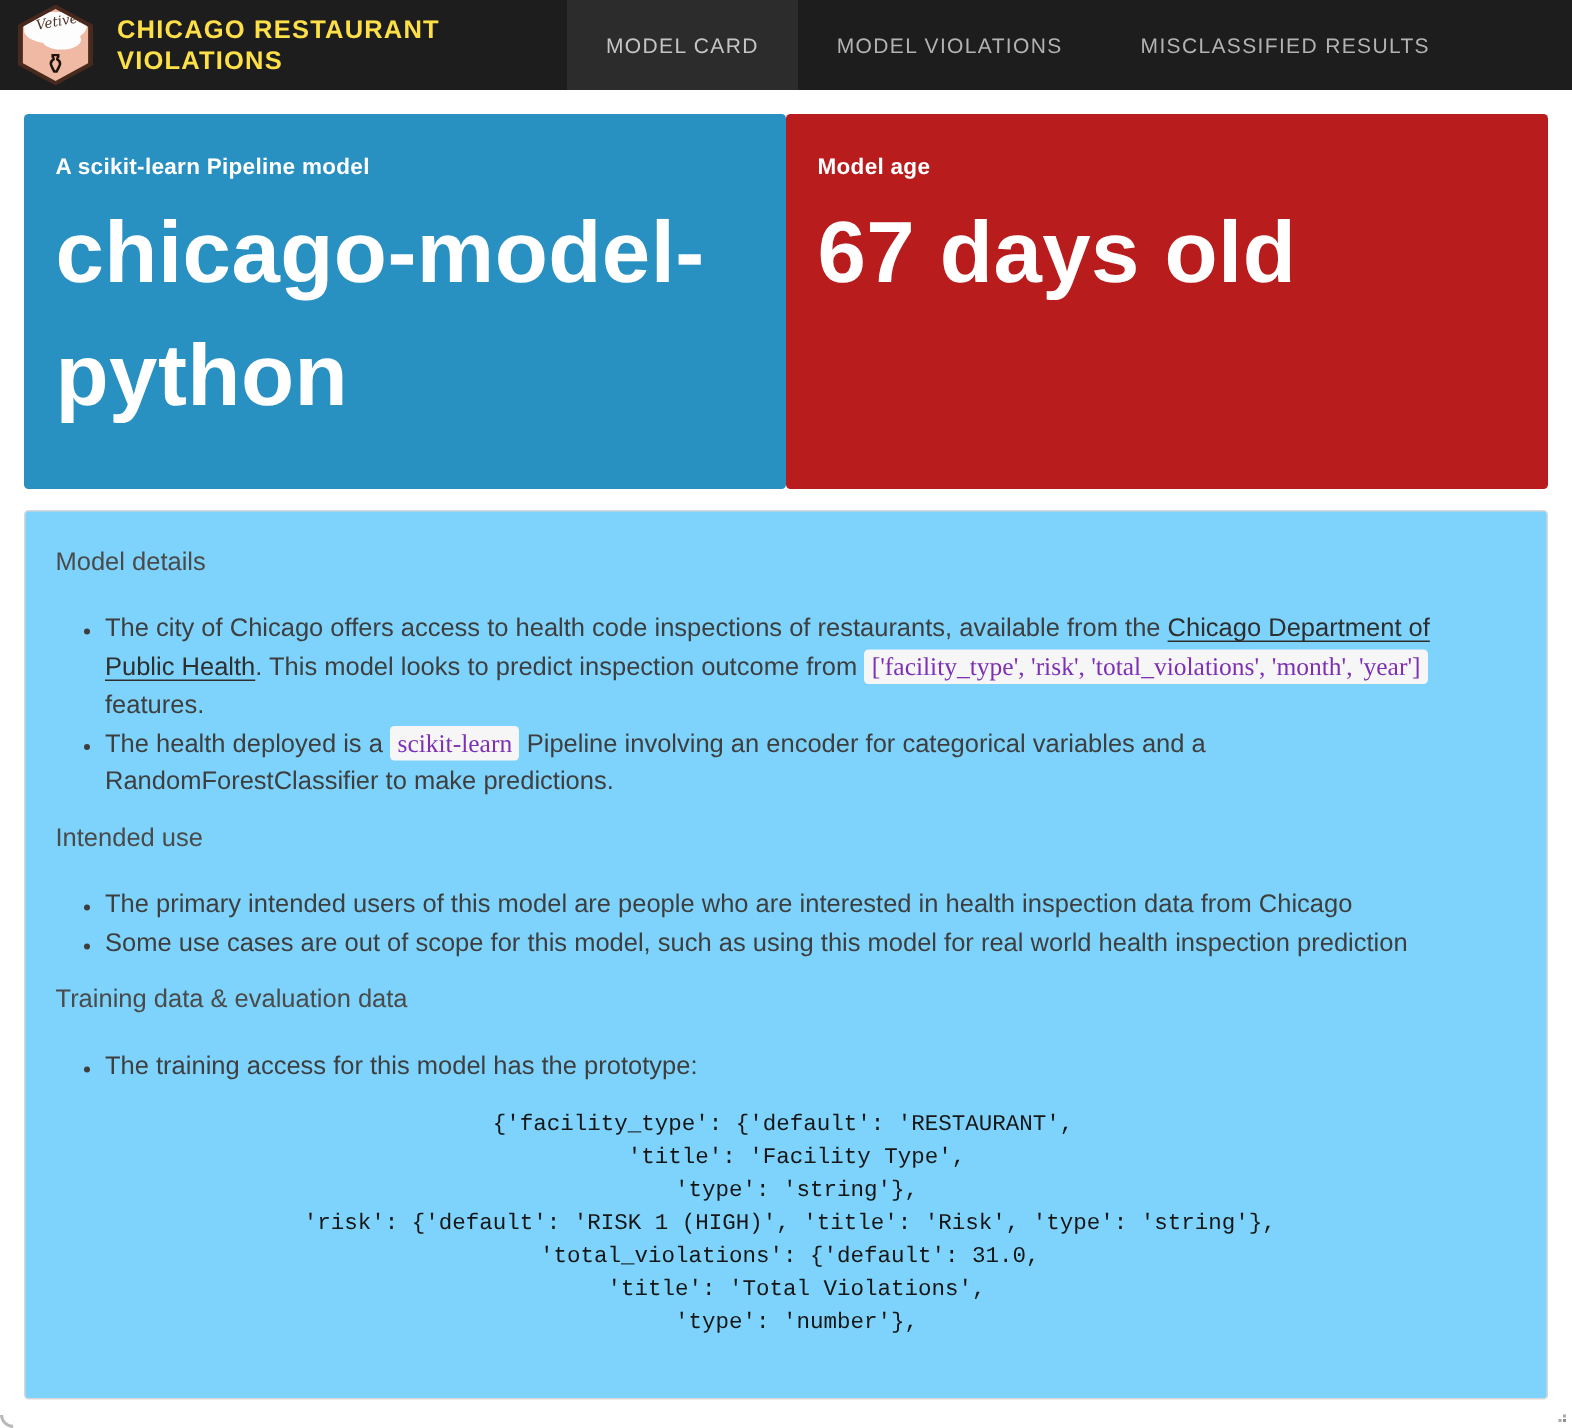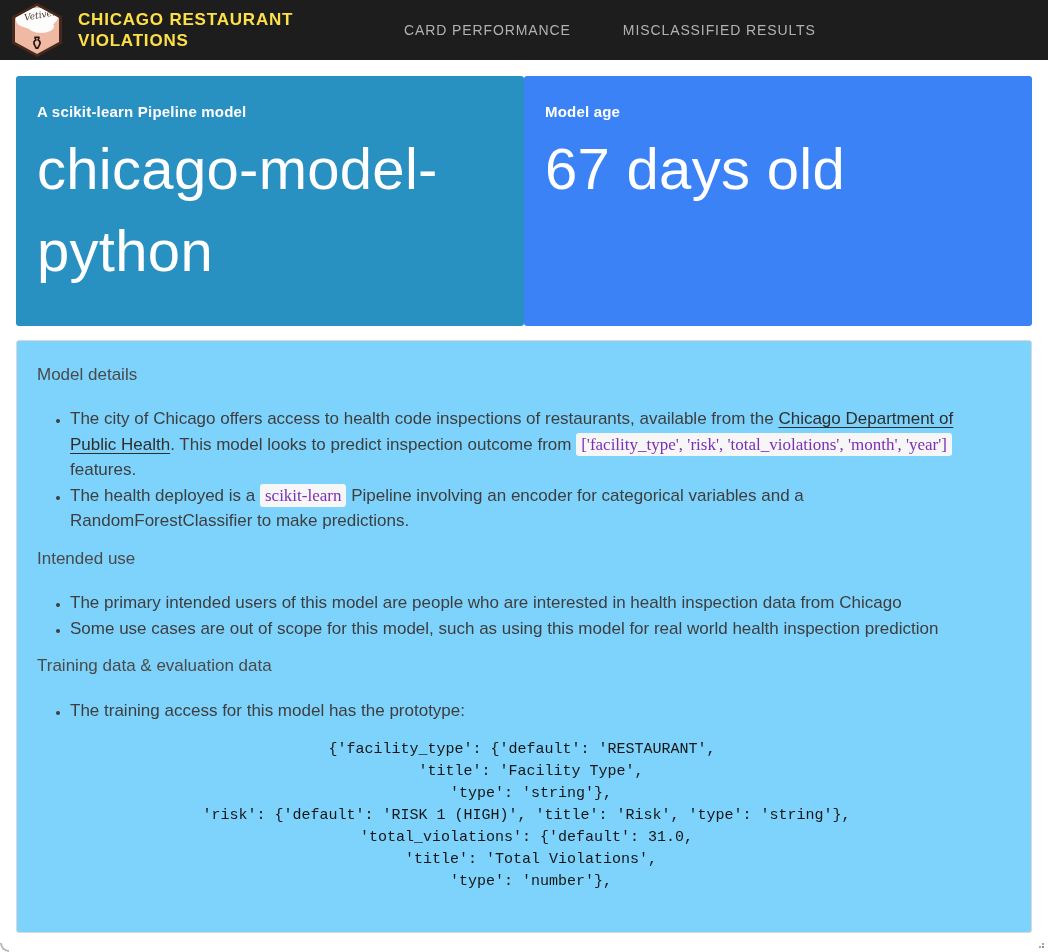--- a/index.html
+++ b/index.html
@@ -106,21 +106,21 @@
     color: #ffffff;
     overflow: hidden;
   }
   .vb-label {
     font-size: 15px;
     font-weight: 700;
     letter-spacing: 0.2px;
   }
   .vb-value {
     font-size: 58px;
-    font-weight: 400;
+    font-weight: 700;
     line-height: 1.42;
     margin-top: 8px;
     letter-spacing: 0.3px;
     word-break: break-word;
   }
 
   
   .card {
     margin: 0 16px;
     background: #7dd3fc;
@@ -197,32 +197,33 @@
       <div class="logo-hex-inner">
         <div class="cloud"></div>
         <div class="cloud2"></div>
         <span class="logo-script">Vetiver</span>
         <span class="amphora">⚱</span>
       </div>
     </div>
     <div class="brand-title">CHICAGO RESTAURANT VIOLATIONS</div>
   </div>
   <nav class="tabs">
-    <a class="tab">CARD PERFORMANCE</a>
+    <a class="tab active">MODEL CARD</a>
+    <a class="tab">MODEL VIOLATIONS</a>
     <a class="tab">MISCLASSIFIED RESULTS</a>
   </nav>
 </header>
 
 <main>
   <section class="value-row">
     <div class="value-box" style="background:#2990c2">
       <div class="vb-label">A scikit-learn Pipeline model</div>
       <div class="vb-value">chicago-model-python</div>
     </div>
-    <div class="value-box" style="background:#3b82f6">
+    <div class="value-box" style="background:#b91c1c">
       <div class="vb-label">Model age</div>
       <div class="vb-value">67 days old</div>
     </div>
   </section>
 
   <section class="card">
     <p class="sec-heading first">Model details</p>
     <ul>
       <li><span>The city of Chicago offers access to health code inspections of restaurants, available from the </span><a class="link">Chicago Department of Public Health</a><span>. This model looks to predict inspection outcome from </span><code class="inline">['facility_type', 'risk', 'total_violations', 'month', 'year']</code><span> features.</span></li>
       <li><span>The health deployed is a </span><code class="inline">scikit-learn</code><span> Pipeline involving an encoder for categorical variables and a RandomForestClassifier to make predictions.</span></li>

